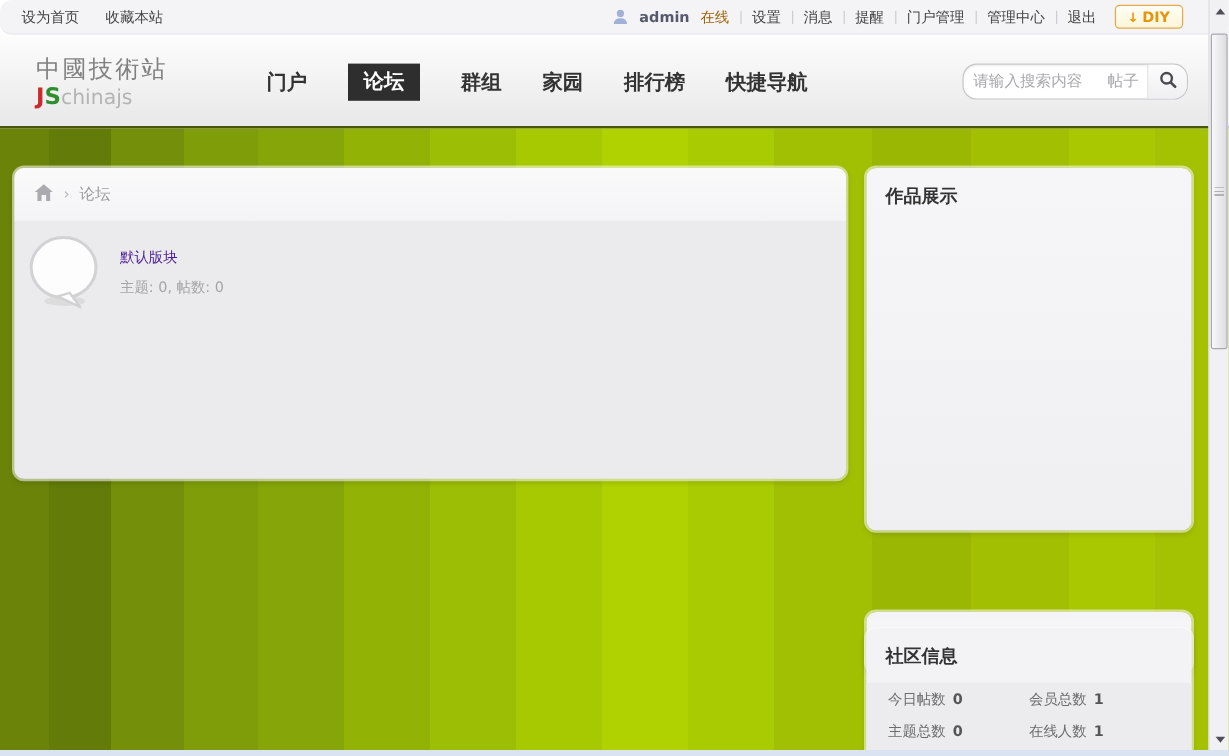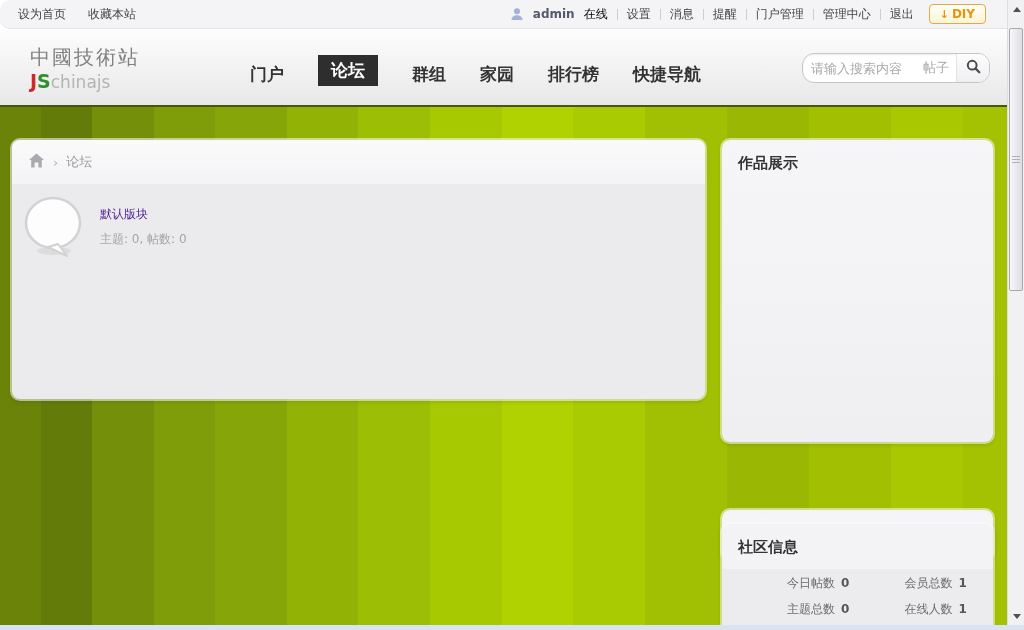--- a/index.html
+++ b/index.html
@@ -15,21 +15,21 @@
   .topbar {
     position:absolute; left:0; top:0; width:1024px; height:29px;
     background:#f4f4f7; border-bottom:1px solid #e2e2e8;
     display:flex; align-items:center; justify-content:space-between;
     padding:0 38px 0 18px; z-index:5;border-radius:10px;
   }
   .topbar-left { display:flex; gap:22px; }
   .topbar-right { display:flex; align-items:center; gap:9px; }
   .topbar-right .sep { width:1px; height:11px; background:#ccccd4; }
   .username { font-weight:bold; color:#55596b; }
-  .online { color:#000000; }
+  .online { color:#a16207; }
   .user-icon svg { display:block; }
   .diy-btn {
     display:inline-flex; align-items:center; gap:3px;
     border:1px solid #e3a848; border-radius:4px;
     background:linear-gradient(#fffef6,#fdf5d7);
     padding:2px 10px; color:#e8940a; font-weight:bold; margin-left:6px;
   }
   .diy-arrow { color:#ef9400; font-weight:bold; font-size:11px; }
 
   
@@ -39,21 +39,21 @@
     border-bottom:2px solid #49560a; z-index:4;
   }
   .logo { position:absolute; left:30px; top:16px; line-height:1.25; }
   .logo-line1 { color:#818181; font-size:20px; letter-spacing:2px; }
   .logo-line2 { font-size:19px; }
   .logo-j { color:#cc2a2a; font-weight:bold; }
   .logo-s { color:#2f8f2f; font-weight:bold; }
   .logo-suffix { color:#b4b4b4; font-size:17px; }
   .nav {
     position:absolute; left:222px; top:21px; height:36px;
-    display:flex; align-items:flex-end; gap:34px;margin-left:28px;
+    display:flex; align-items:center; gap:34px;
   }
   .nav-item { font-size:17px; font-weight:bold; color:#333; white-space:nowrap; }
   .nav-item.active {
     background:#2e2e2e; color:#fff; padding:7px 13px; line-height:1;
   }
   .search {
     position:absolute; right:34px; top:24px; width:188px; height:30px;
     background:#fff; border:1px solid #c6c6ca; border-radius:12px;
     display:flex; align-items:center; overflow:hidden;
     box-shadow:inset 0 1px 2px rgba(0,0,0,0.08);
@@ -126,21 +126,21 @@
     font-size:15px; font-weight:bold; color:#333; padding:14px 16px 10px 16px;
   }
   .panel-works   { top:33px;  height:302px; background:linear-gradient(#f6f6f8,#efeff1); }
   .panel-tags    { top:355px; height:50px;  background:linear-gradient(#f4f4f6,#fbfbfc);margin-top:48px; }
   .panel-info    { top:417px; height:120px; background:#f3f3f5; }
   .stats-grid {
     display:grid; grid-template-columns:1fr 1fr; row-gap:9px;
     padding:6px 18px 0 18px; background:#ececee; margin-top:2px;
     height:86px; align-content:start;
   }
-  .stat-cell { font-size:12px; color:#6b6b70; white-space:nowrap;margin-left:47px; }
+  .stat-cell { font-size:12px; color:#6b6b70; white-space:nowrap; }
   .stat-value { font-weight:bold; color:#55555a; margin-left:6px; }
 
   
   .bottom-strip {
     position:absolute; left:0; bottom:0; width:1024px; height:5px;
     background:#d9e3f2; z-index:20;
   }
   .scrollbar {
     position:absolute; right:0; top:0; width:17px; height:630px;
     background:#f1f0f3; border-left:1px solid #dddde2; z-index:15;

